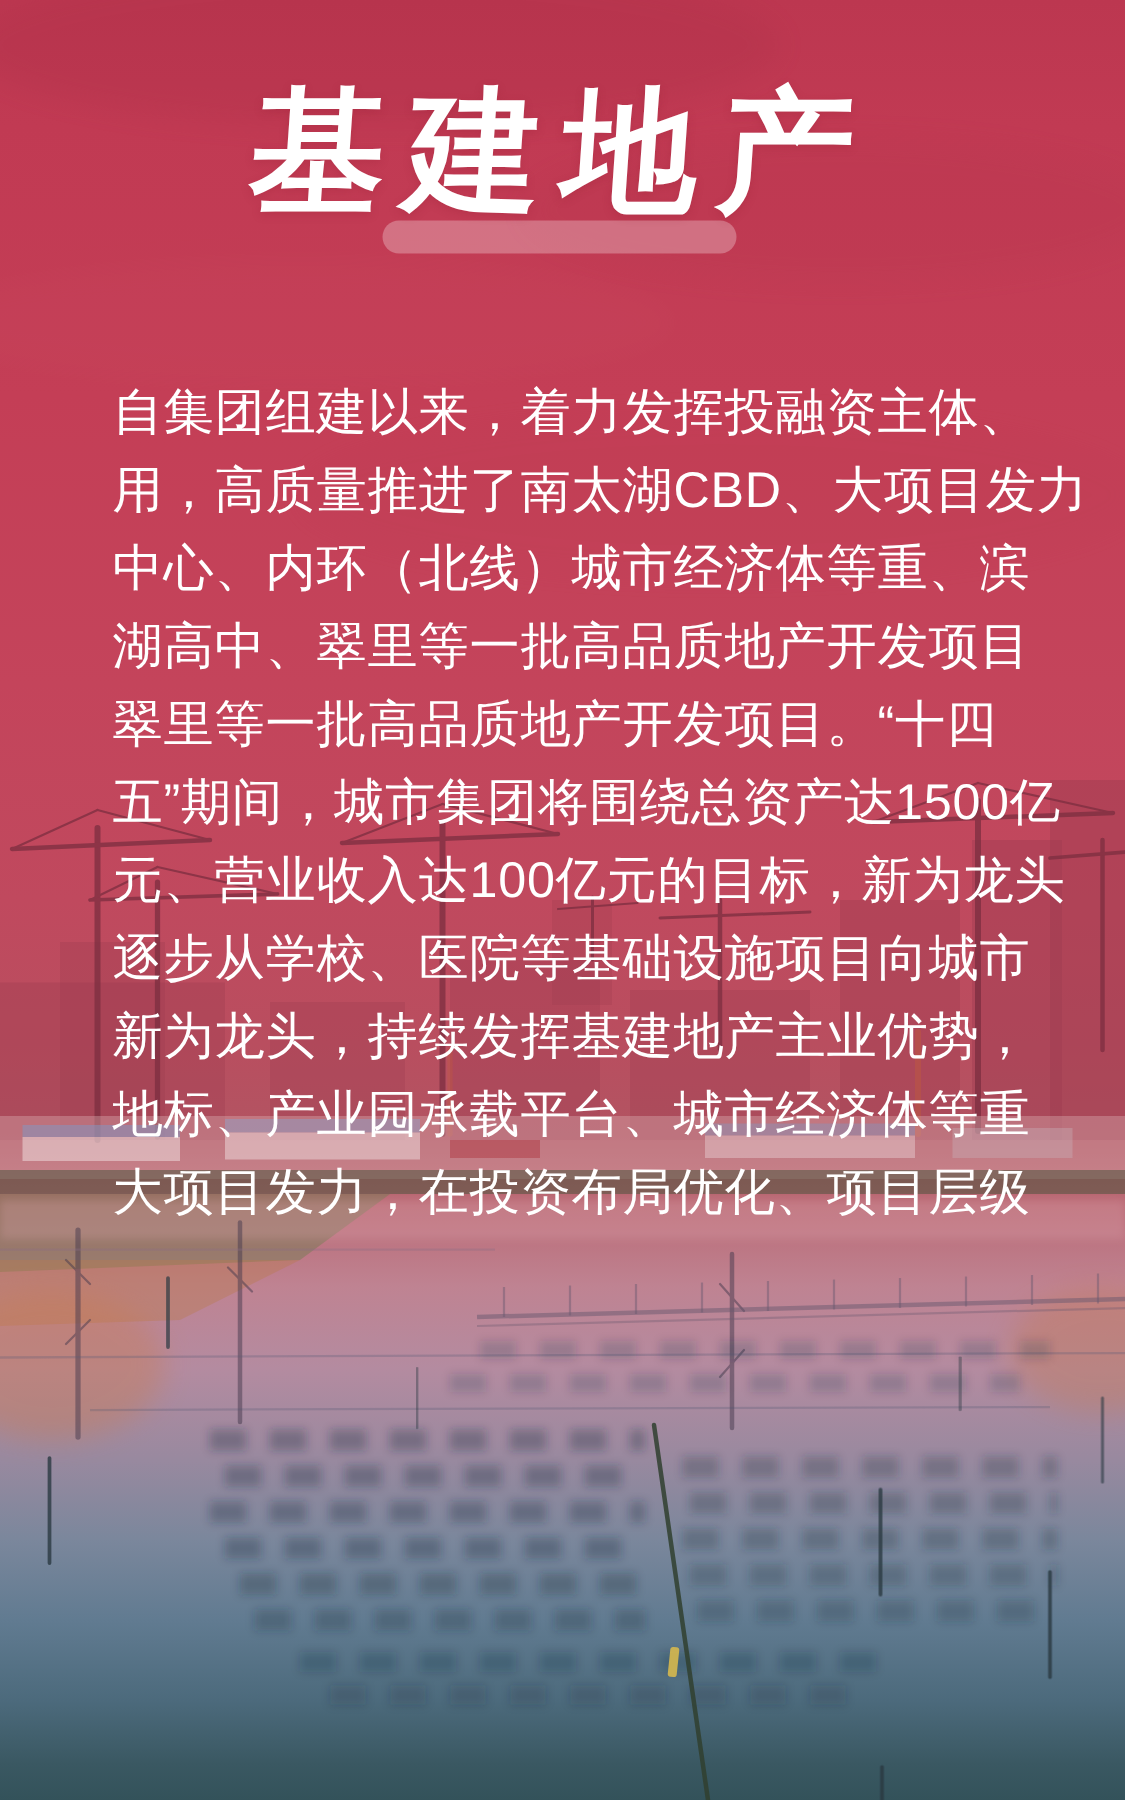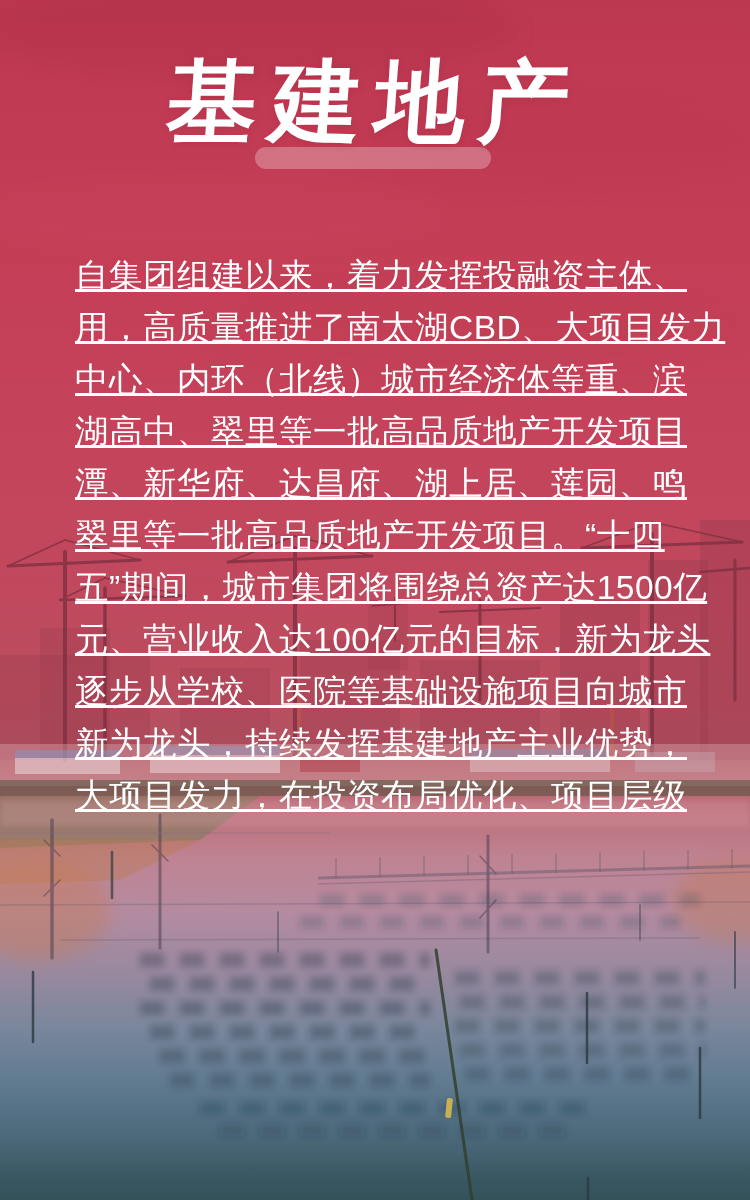--- a/index.html
+++ b/index.html
@@ -59,21 +59,20 @@
   .body-text {
     position:absolute; z-index:3;
     left:75px; top:250px; width:612px;
   }
   .body-text .line {
     font-size:33.5px;
     line-height:52px;
     letter-spacing:0.5px;
     color:#ffffff;
     white-space:nowrap;
-    text-decoration:underline;
   }
 </style>
 </head>
 <body>
 
 <div class="page">
 
   <div class="bg-base"></div>
 
   <div class="bg-art">
@@ -220,22 +219,22 @@
 
   <div class="title-wrap">
     <span class="title">基建地产</span>
   </div>
 
   <div class="body-text">
       <div class="line">自集团组建以来，着力发挥投融资主体、</div>
       <div class="line">用，高质量推进了南太湖CBD、大项目发力</div>
       <div class="line">中心、内环（北线）城市经济体等重、滨</div>
       <div class="line">湖高中、翠里等一批高品质地产开发项目</div>
-      <div class="line">潭、新华府、达昌府、湖上居、莲园、鸣</div>
       <div class="line">翠里等一批高品质地产开发项目。“十四</div>
       <div class="line">五”期间，城市集团将围绕总资产达1500亿</div>
       <div class="line">元、营业收入达100亿元的目标，新为龙头</div>
       <div class="line">逐步从学校、医院等基础设施项目向城市</div>
       <div class="line">新为龙头，持续发挥基建地产主业优势，</div>
+      <div class="line">地标、产业园承载平台、城市经济体等重</div>
       <div class="line">大项目发力，在投资布局优化、项目层级</div>
     </div>
 
 </div>
 
 </body></html>

